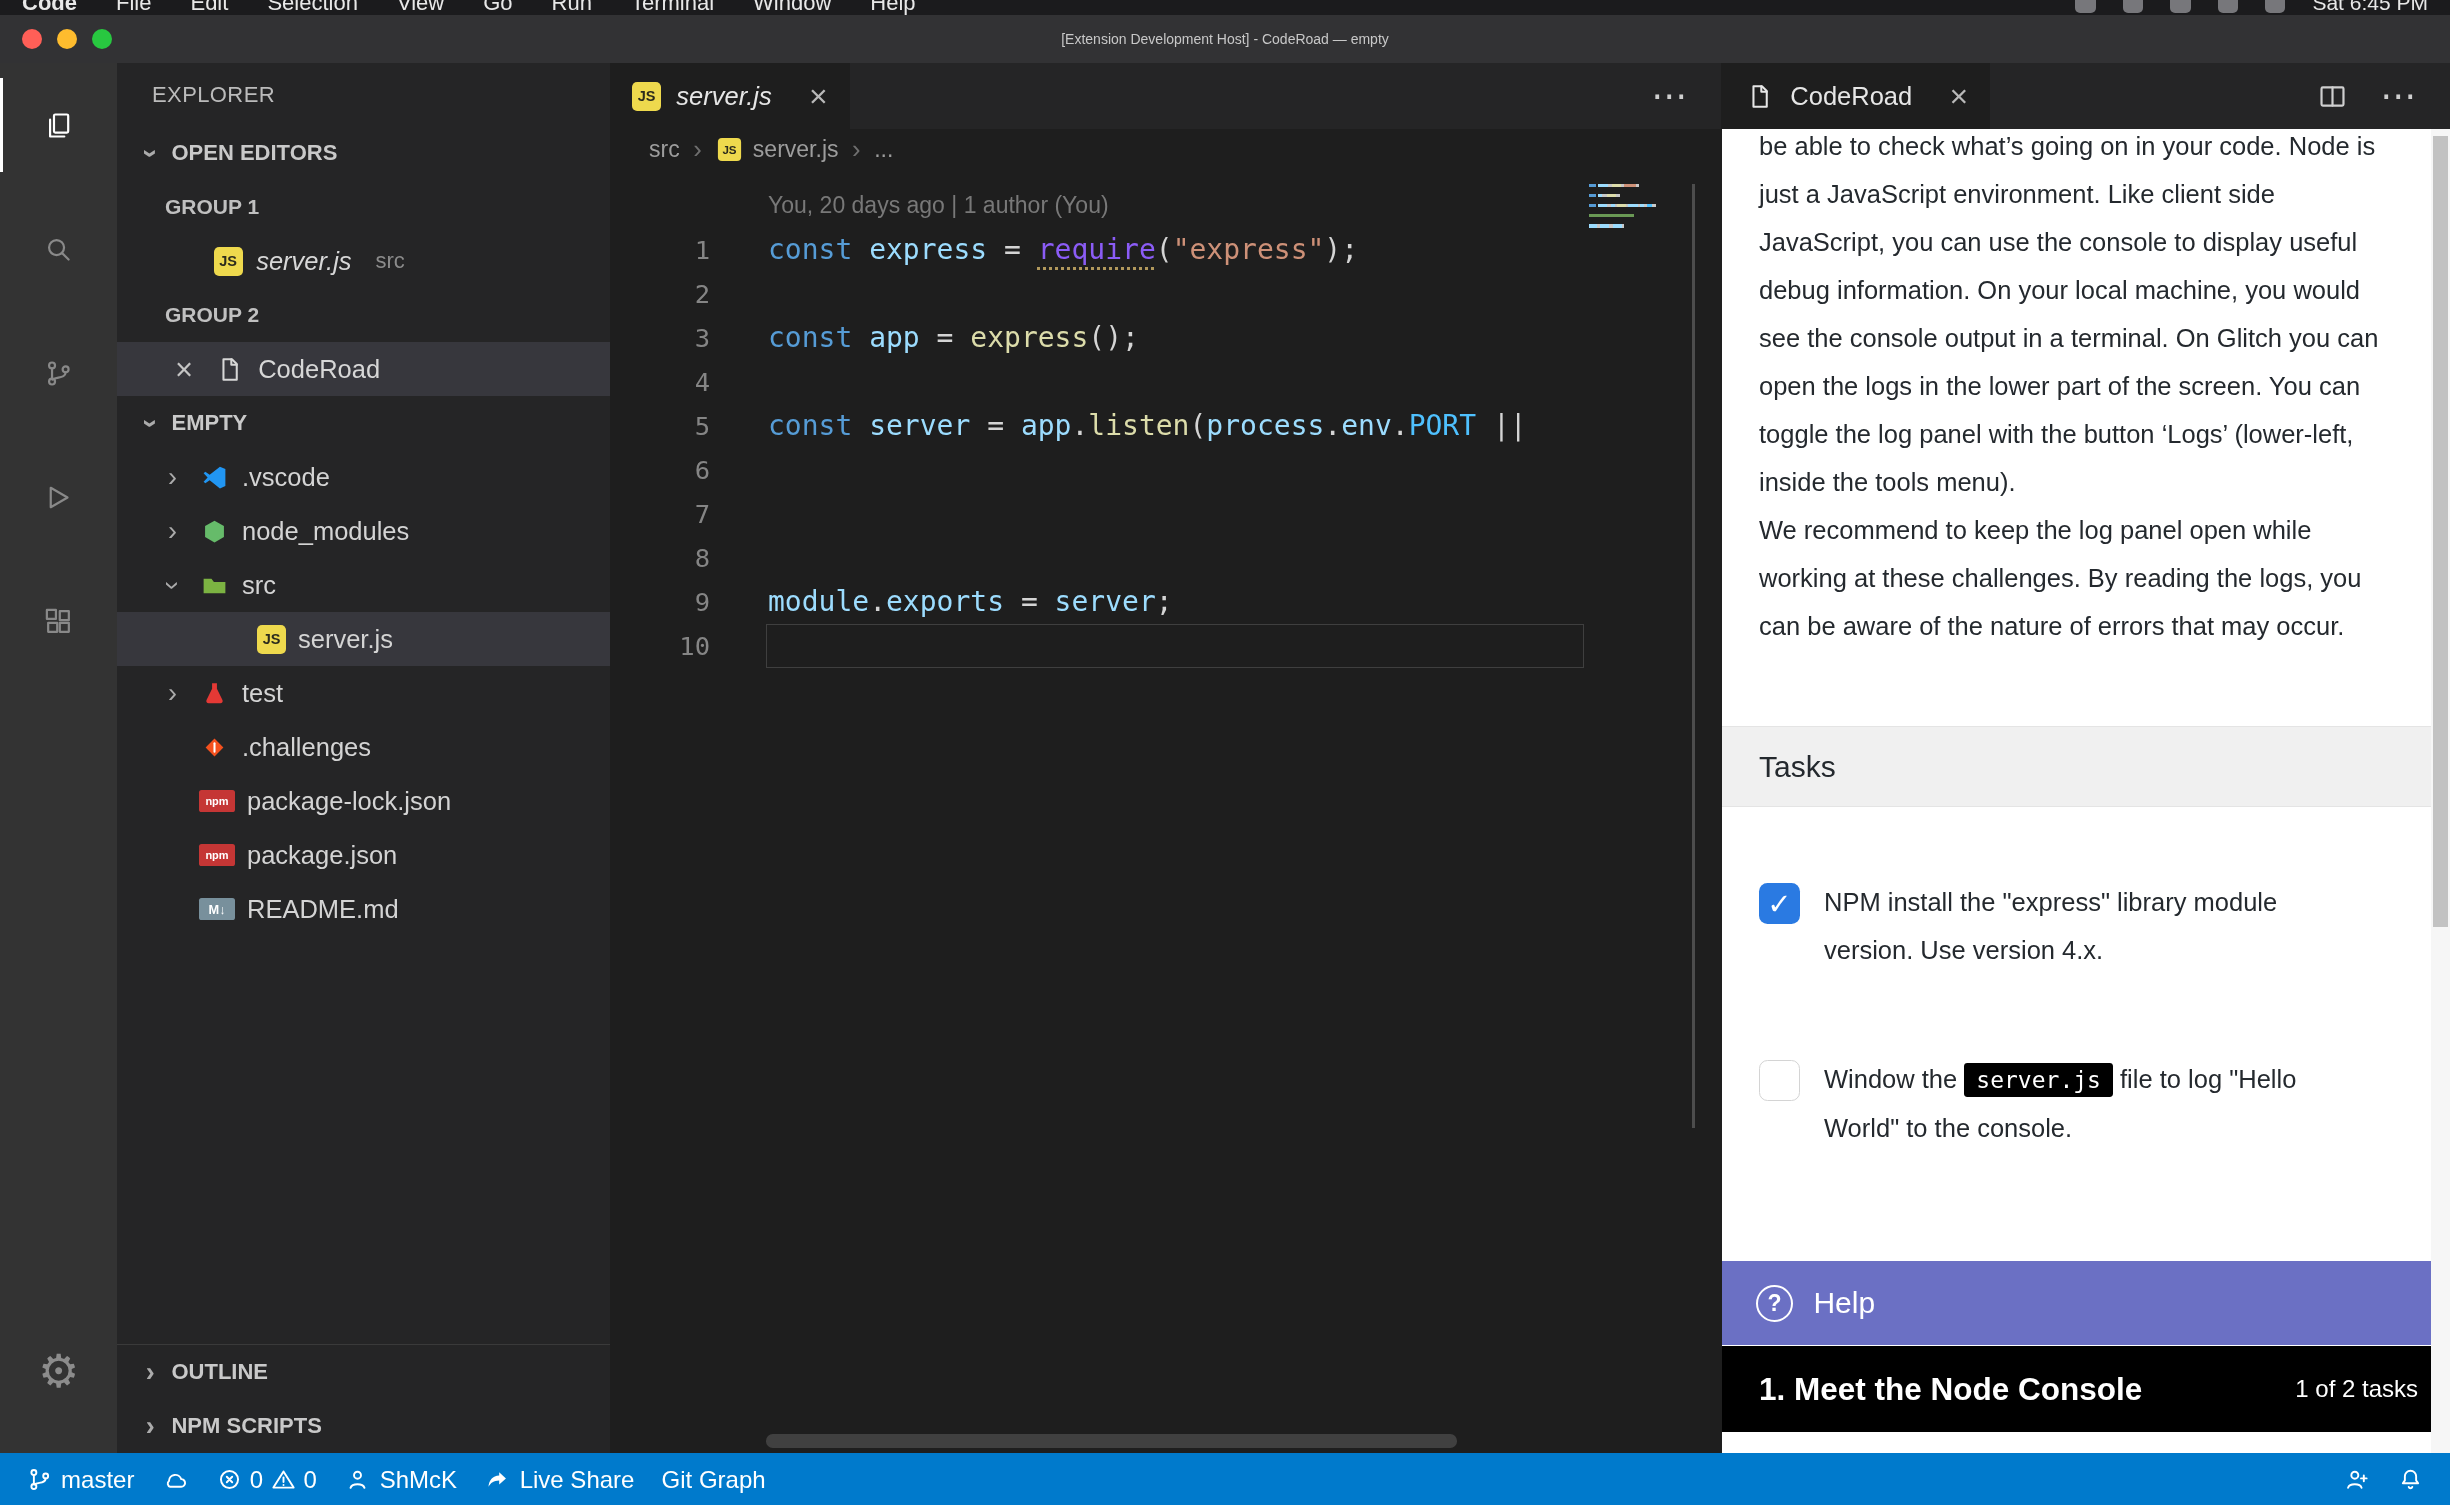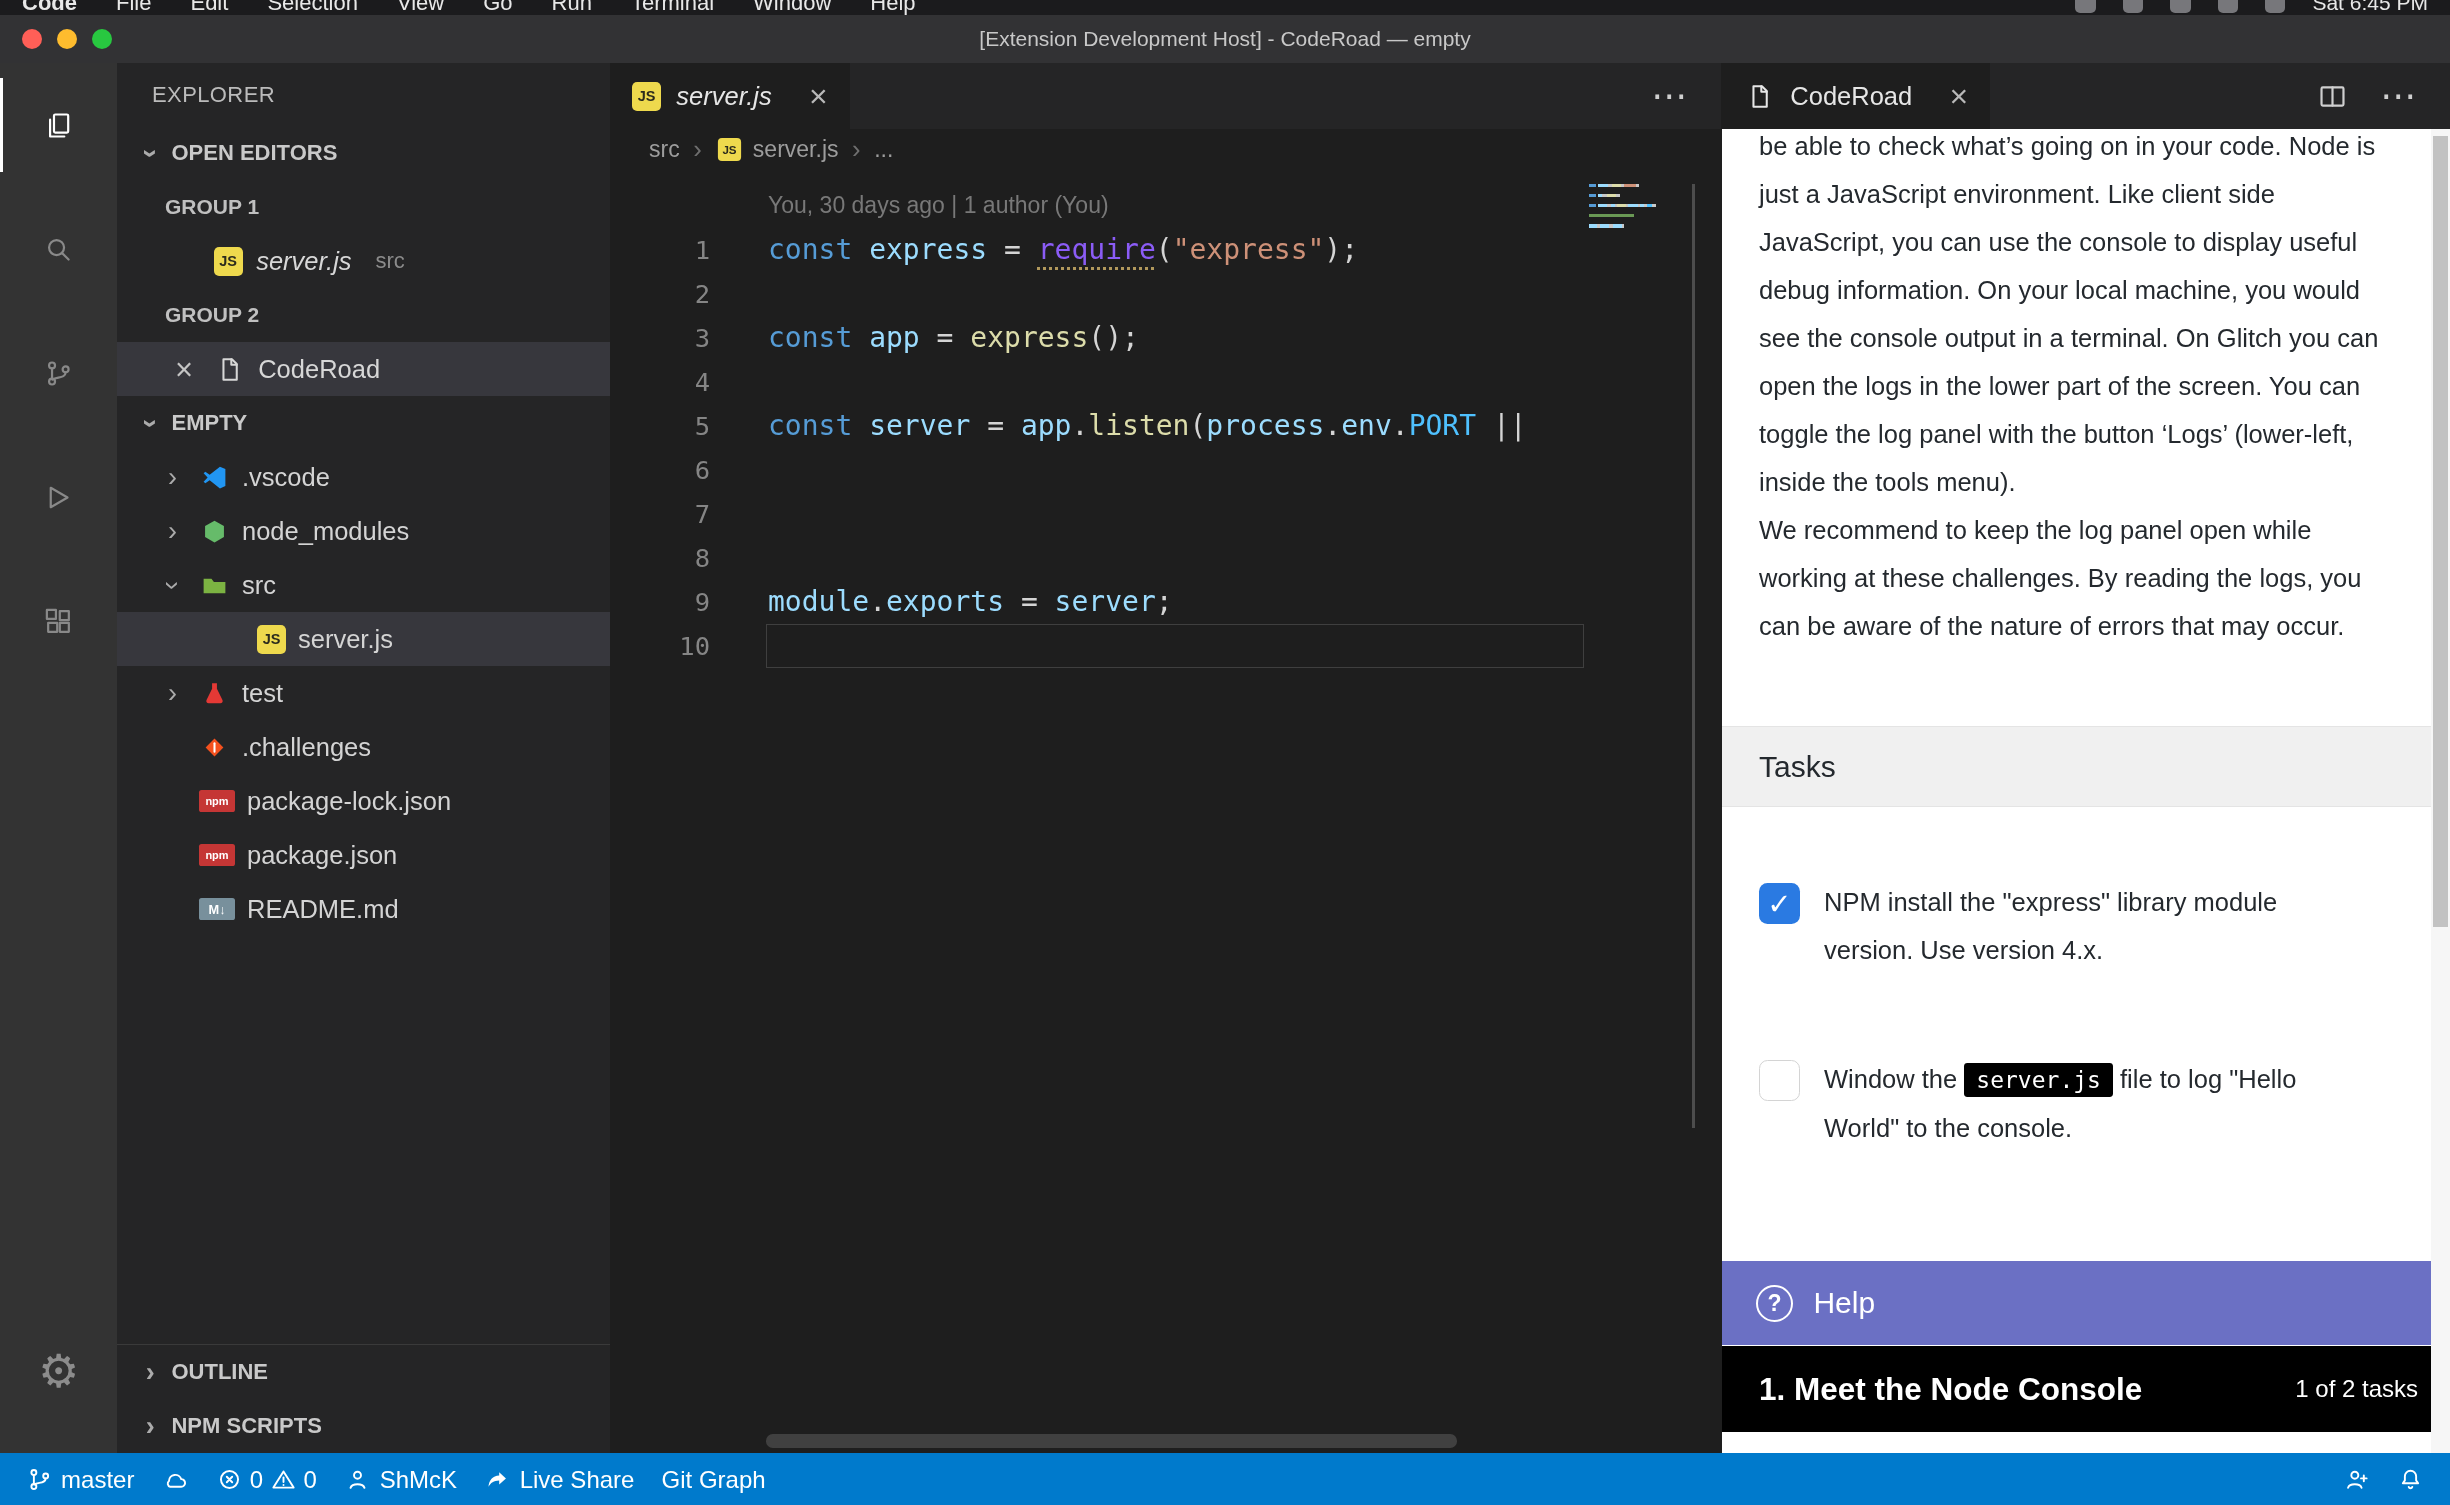--- a/index.html
+++ b/index.html
@@ -16,21 +16,21 @@
   .mb-right{margin-left:auto;display:flex;align-items:center;gap:27px}
   .mb-dot{width:20.4px;height:20.4px;border-radius:5.1px;background:#97979b;opacity:.75}
   .mb-clock{font-size:21px}
 
   
   .titlebar{position:absolute;top:15.3px;left:0;width:100%;height:48px;background:#323234;
             display:flex;align-items:center;justify-content:center;z-index:8}
   .traffic{position:absolute;left:22px;top:0;height:100%;display:flex;align-items:center;gap:14.5px}
   .tl{width:20.4px;height:20.4px;border-radius:50%;display:inline-block}
   .tl.red{background:#ff5f57}.tl.yellow{background:#febc2e}.tl.green{background:#28c840}
-  .title-text{font-size:21px;color:#c8c8c8}
+  .title-text{font-size:14px;color:#c8c8c8}
 
   .main{position:absolute;top:63px;left:0;width:100%;bottom:53px}
 
   
   .activitybar{position:absolute;top:0;left:0;width:117px;height:100%;background:#333333;
                display:flex;flex-direction:column}
   .ab-item{height:124px;display:flex;align-items:center;justify-content:center;color:#898989;position:relative;cursor:pointer}
   .ab-item.active{color:#fff}
   .ab-item.active::before{content:'';position:absolute;left:0;top:15.3px;bottom:15.3px;width:3.4px;background:#fff}
   .ab-item svg{width:44px;height:44px}
@@ -358,21 +358,21 @@
           <span class="bc-item">
             <span class="fi fi-js">JS</span>
             <span>server.js</span>
           </span>
           <span class="bc-sep">›</span>
           <span class="bc-item">
             <span>...</span>
           </span>
         </div>
       <div class="code" id="code">
-          <div class="blame">You, 30 days ago | 1 author (You)</div>
+          <div class="blame">You, 20 days ago | 1 author (You)</div>
           <div class="row">
             <span class="ln">1</span>
             <span class="ct"><span class="tk-k">const</span><span class="tk-p"> </span><span class="tk-v">express</span><span class="tk-p"> = </span><span class="tk-fu">require</span><span class="tk-p">(</span><span class="tk-s">"express"</span><span class="tk-p">);</span></span>
           </div>
           <div class="row">
             <span class="ln">2</span>
             <span class="ct"></span>
           </div>
           <div class="row">
             <span class="ln">3</span>

